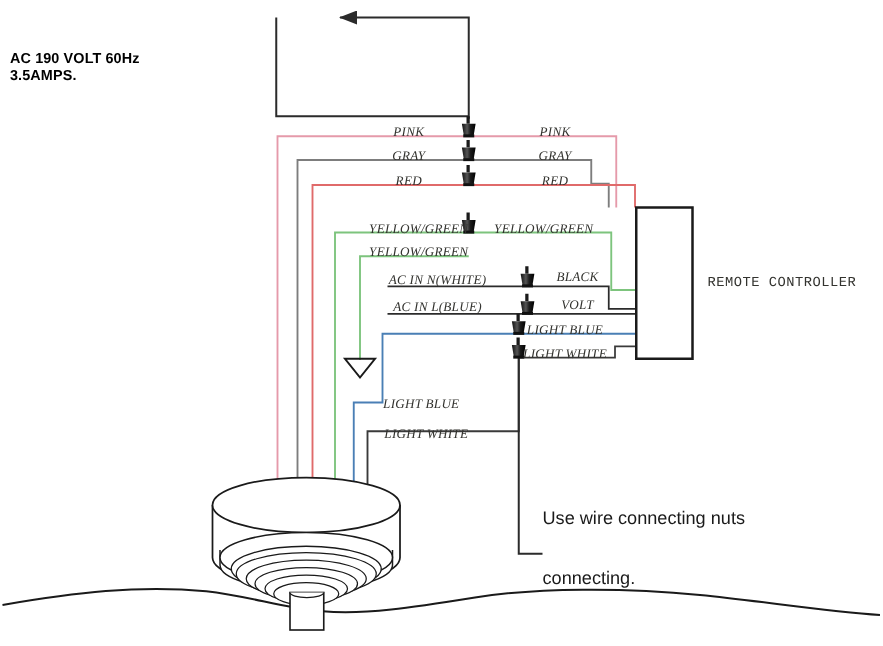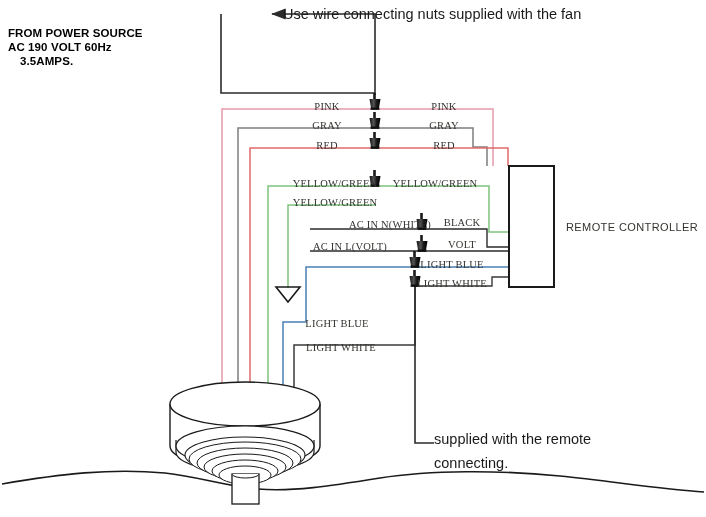--- a/index.html
+++ b/index.html
@@ -46,24 +46,24 @@
     white-space: pre;
   }
   .wire-label {
     position: absolute;
     font-family: "Liberation Serif", serif;
     font-size: 10.5px;
     color: #33332f;
     white-space: nowrap;
     letter-spacing: 0.2px;
   }
-  .wire-label.ctr { transform: translateX(-50%); }
+  .wire-label.ctr { transform: translateX(-50%); font-style: italic; }
   .box-label {
     position: absolute;
-    font-family: Liberation Sans, sans-serif;
+    font-family: Liberation Mono, monospace;
     font-size: 11px;
     color: #33332f;
     letter-spacing: 0.4px;
     white-space: nowrap;
   }
 </style>
 </head>
 <body>
 
 <div id="diagram-root">
@@ -226,38 +226,36 @@
       <ellipse cx="245" cy="463" rx="48" ry="15" fill="#ffffff" stroke="#1a1a1a" stroke-width="1"></ellipse>
       <ellipse cx="245" cy="467" rx="41" ry="13" fill="#ffffff" stroke="#1a1a1a" stroke-width="1"></ellipse>
       <ellipse cx="245" cy="471" rx="33" ry="11" fill="#ffffff" stroke="#1a1a1a" stroke-width="1"></ellipse>
       <ellipse cx="245" cy="475" rx="26" ry="9" fill="#ffffff" stroke="#1a1a1a" stroke-width="1"></ellipse>
 
       <rect x="232" y="474" width="27" height="30" fill="#ffffff" stroke="#1a1a1a" stroke-width="1.3"></rect>
       <path d="M 232,474 A 13.5,4 0 0 0 259,474" fill="#ffffff" stroke="#1a1a1a" stroke-width="1"></path>
     </g>
   </svg>
 
-  <div class="hdr-text" style="left:8px; top:26px;">FROM POWER SOURCE</div>
   <div class="hdr-text" style="left:8px; top:40px;">AC 190 VOLT 60Hz</div>
-  <div class="hdr-text" style="left:20px; top:54px;">3.5AMPS.</div>
-
-  <div class="callout-text" style="left:283px; top:5px;">Use wire connecting nuts supplied with the fan</div>
-
-  <div class="callout-text" style="left:434px; top:430px;">supplied with the remote</div>
+  <div class="hdr-text" style="left:8px; top:54px;">3.5AMPS.</div>
+
+
+  <div class="callout-text" style="left:434px; top:406px;">Use wire connecting nuts</div>
   <div class="callout-text" style="left:434px; top:454px;">connecting.</div>
 
   <div class="box-label" style="left:566px; top:221px;">REMOTE  CONTROLLER</div>
 
   <div class="wire-label ctr" style="left:327px; top:101px;">PINK</div>
   <div class="wire-label ctr" style="left:327px; top:120px;">GRAY</div>
   <div class="wire-label ctr" style="left:327px; top:140px;">RED</div>
   <div class="wire-label ctr" style="left:335px; top:178px;">YELLOW/GREEN</div>
   <div class="wire-label ctr" style="left:335px; top:197px;">YELLOW/GREEN</div>
-  <div class="wire-label ctr" style="left:350px; top:219px;margin-left:40px;">AC IN N(WHITE)</div>
-  <div class="wire-label ctr" style="left:350px; top:241px;">AC IN L(VOLT)</div>
+  <div class="wire-label ctr" style="left:350px; top:219px;">AC IN N(WHITE)</div>
+  <div class="wire-label ctr" style="left:350px; top:241px;">AC IN L(BLUE)</div>
 
   <div class="wire-label ctr" style="left:444px; top:101px;">PINK</div>
   <div class="wire-label ctr" style="left:444px; top:120px;">GRAY</div>
   <div class="wire-label ctr" style="left:444px; top:140px;">RED</div>
   <div class="wire-label ctr" style="left:435px; top:178px;">YELLOW/GREEN</div>
   <div class="wire-label ctr" style="left:462px; top:217px;">BLACK</div>
   <div class="wire-label ctr" style="left:462px; top:239px;">VOLT</div>
   <div class="wire-label ctr" style="left:452px; top:259px;">LIGHT BLUE</div>
   <div class="wire-label ctr" style="left:452px; top:278px;">LIGHT WHITE</div>
 

